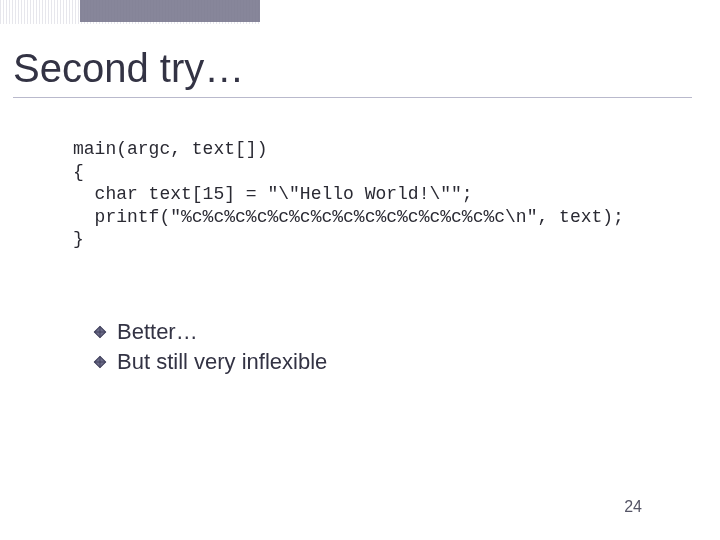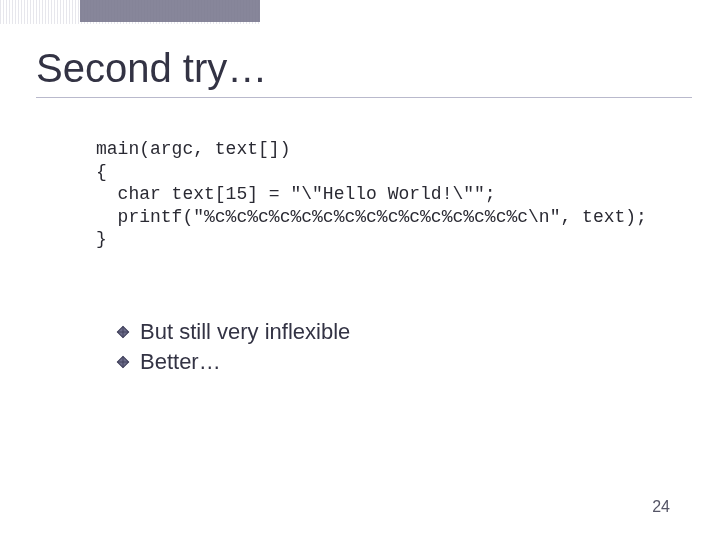--- a/index.html
+++ b/index.html
@@ -35,21 +35,21 @@
     height: 22px;
     background: #7a798f;
     opacity: 0.9;
   }
   .slide {
     position: absolute;
     top: 0;
     left: 0;
     right: 0;
     bottom: 0;
-    padding: 40px 28px 0 36px;
+    padding: 40px 28px 0 13px;
     box-sizing: border-box;
   }
   .title {
     font-size: 40px;
     color: #333344;
     margin: 6px 0 2px 0;
     font-weight: normal;
     font-family: Tahoma, Verdana, sans-serif;
   }
   .title-underline {
@@ -80,21 +80,21 @@
   }
   .bullet-icon {
     display: inline-flex;
     width: 14px;
     height: 14px;
     margin-right: 10px;
     flex: none;
   }
   .page-number {
     position: absolute;
-    right: 50px;
+    right: 78px;
     bottom: 24px;
     font-size: 16px;
     color: #555566;
     font-family: Tahoma, Verdana, sans-serif;
   }
 </style>
 </head>
 <body>
 
 <div class="top-texture"></div>
@@ -113,28 +113,28 @@
 
   <div class="bullets">
     <div class="bullet-row">
       <span class="bullet-icon">
         <svg viewBox="0 0 14 14" width="14" height="14">
           <rect x="3" y="3" width="8" height="8" transform="rotate(45 7 7)" fill="#6b6b88" stroke="#3a3a55" stroke-width="1"></rect>
           <line x1="7" y1="1.5" x2="7" y2="12.5" stroke="#3a3a55" stroke-width="0.8"></line>
           <line x1="1.5" y1="7" x2="12.5" y2="7" stroke="#3a3a55" stroke-width="0.8"></line>
         </svg>
       </span>
-      <span>But still very inflexible</span>
+      <span>Better…</span>
     </div>
     <div class="bullet-row">
       <span class="bullet-icon">
         <svg viewBox="0 0 14 14" width="14" height="14">
           <rect x="3" y="3" width="8" height="8" transform="rotate(45 7 7)" fill="#6b6b88" stroke="#3a3a55" stroke-width="1"></rect>
           <line x1="7" y1="1.5" x2="7" y2="12.5" stroke="#3a3a55" stroke-width="0.8"></line>
           <line x1="1.5" y1="7" x2="12.5" y2="7" stroke="#3a3a55" stroke-width="0.8"></line>
         </svg>
       </span>
-      <span>Better…</span>
+      <span>But still very inflexible</span>
     </div>
   </div>
 
   <div class="page-number">24</div>
 </div>
 
 </body></html>

